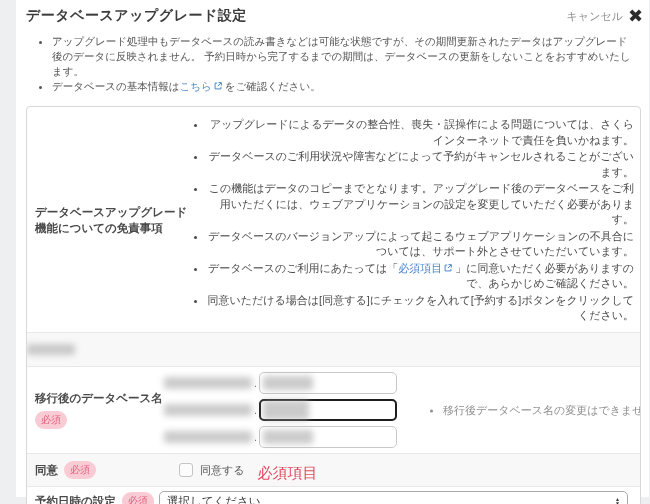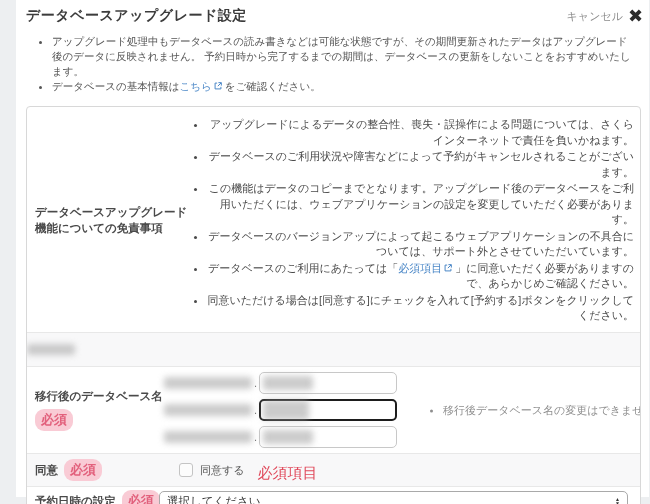--- a/index.html
+++ b/index.html
@@ -63,21 +63,21 @@
   .row-user { height: 34px; }
   .row-user .label-cell { display: flex; align-items: center; }
   .blur-blob { background: #a9a9a9; filter: blur(3px); opacity: .6; border-radius: 2px; }
   .user-blob { width: 48px; height: 11px; margin-top: 11px; }
   
   .row-dbname { height: 87px; }
   .row-dbname .label-cell { display: flex; flex-direction: column; justify-content: center; }
   .badge {
     display: inline-block;
     background: #f9cbd5; color: #e2607c;
-    font-size: 13px; font-weight: bold;
+    font-size: 10px; font-weight: normal;
     padding: 2px 6px; border-radius: 9px;
     white-space: nowrap;
   }
   .badge-under { margin-top: 5px; align-self: flex-start; }
   .name-groups { padding-top: 5px; }
   .name-group { display: flex; align-items: center; margin: 0 0 5px 7px; height: 22px; }
   .prefix-blob { width: 88px; height: 12px; }
   .dot-sep { font-size: 11px; color: #777; margin: 0 2px; }
   .db-input {
     width: 138px; height: 22px;

